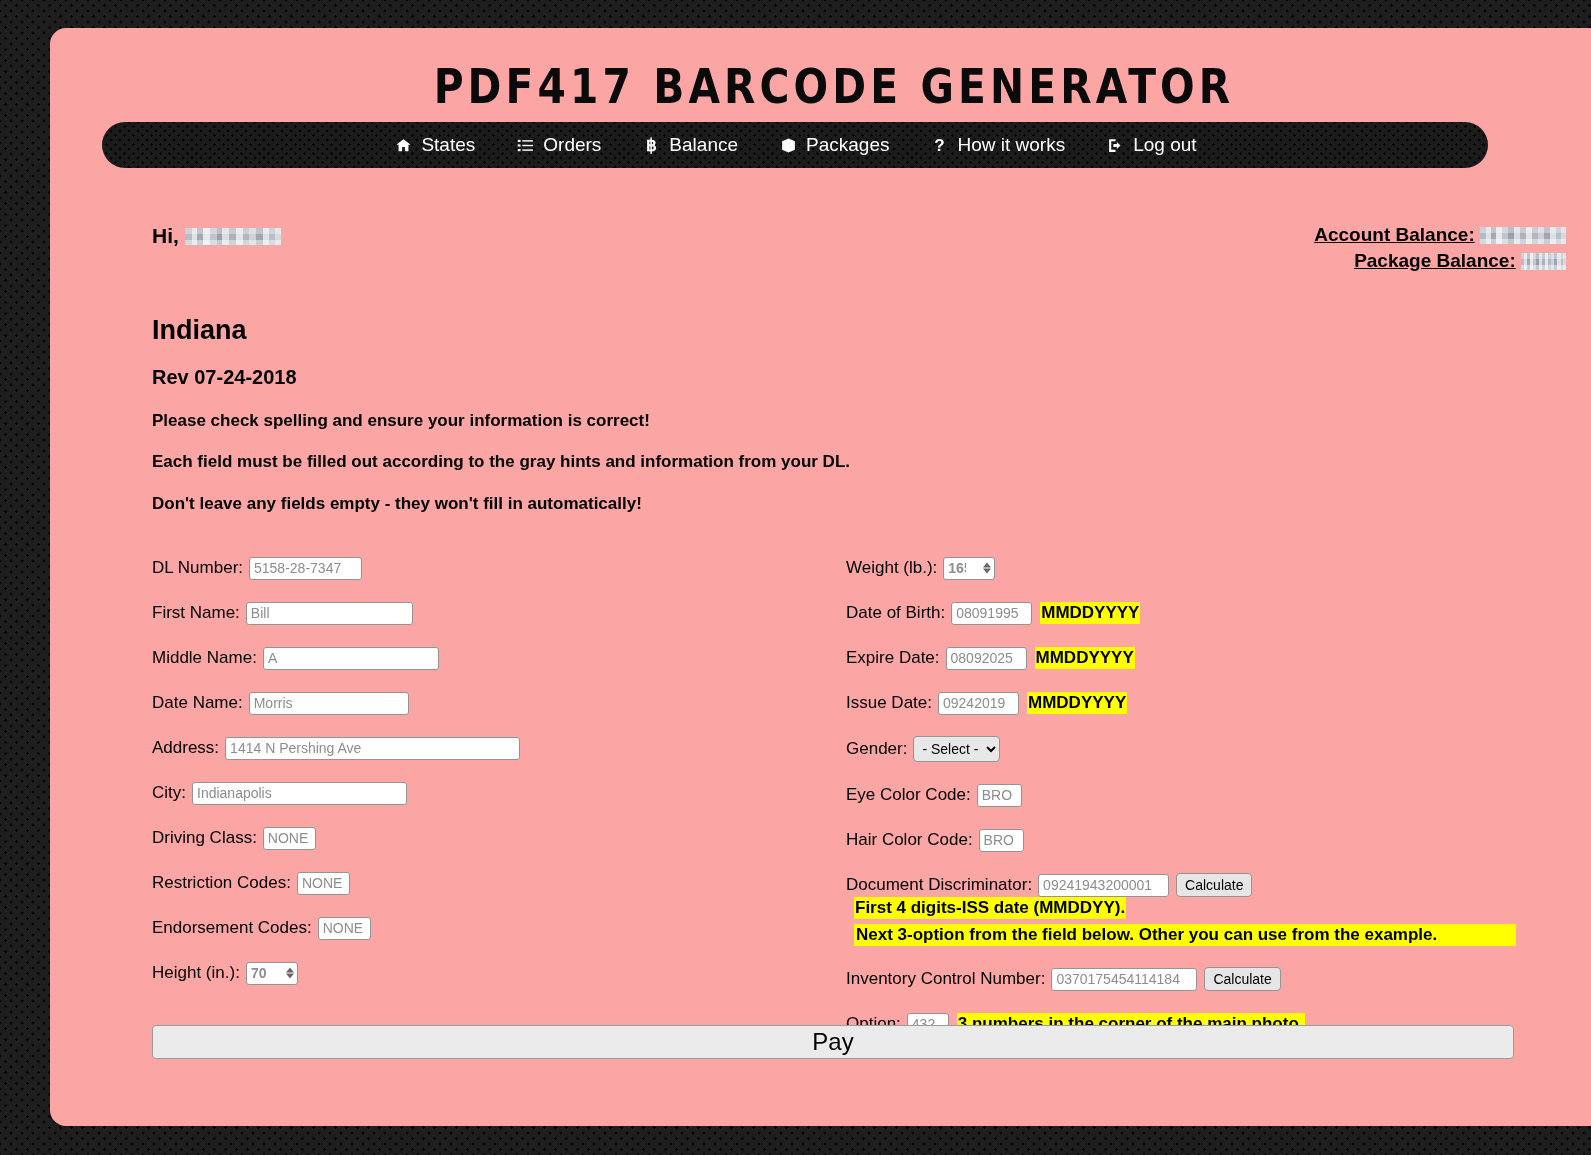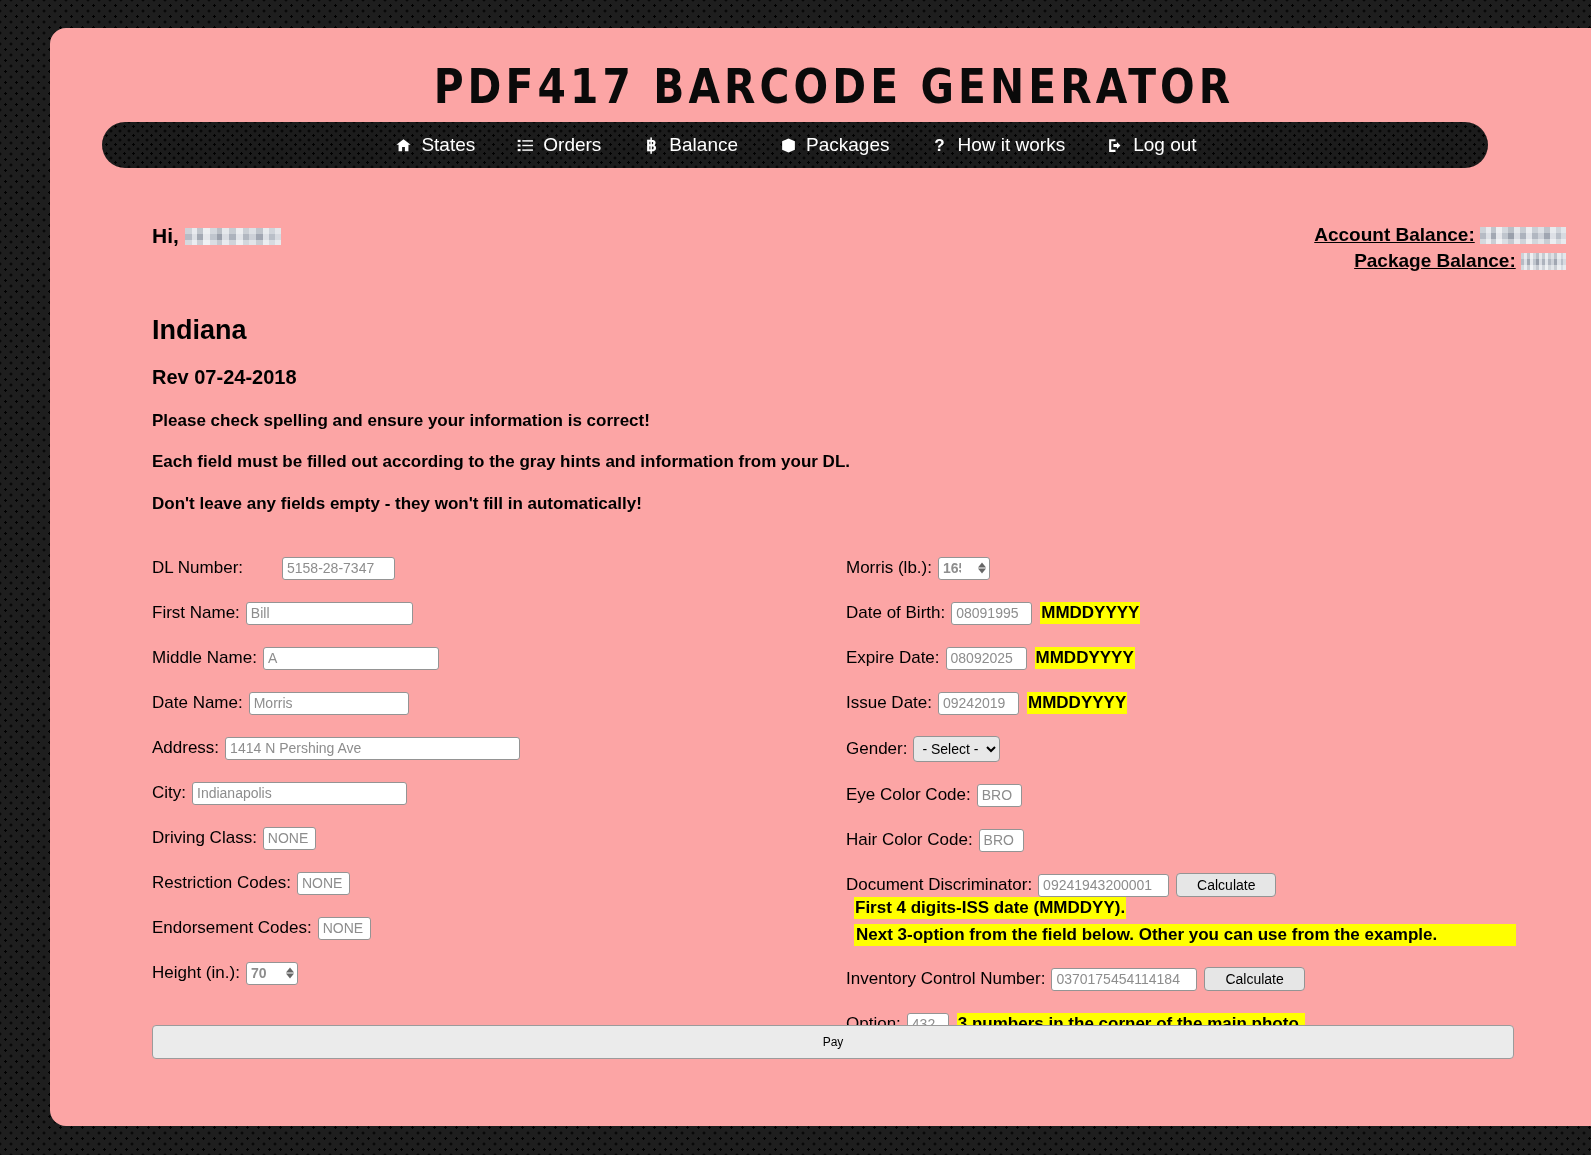--- a/index.html
+++ b/index.html
@@ -148,21 +148,21 @@
     font-size: 14px;
     color: #000;
     padding: 2px 4px;
     height: 23px;
     border: 1px solid #949494;
     border-radius: 3px;
     background: #fff;
     outline: none;
   }
   input.txt::placeholder { color: #8d8d8d; opacity: 1; }
-  .w-dl    { width: 113px; margin-left: 33px; }
+  .w-dl    { width: 113px; }
   .w-first { width: 167px; }
   .w-mid   { width: 176px; }
   .w-last  { width: 160px; }
   .w-addr  { width: 295px; }
   .w-city  { width: 215px; }
   .w-zip   { width: 86px; }
   .w-none  { width: 53px; }
   .w-num   { width: 52px; }
   .w-date  { width: 81px; }
   .w-color { width: 45px; }
@@ -197,21 +197,21 @@
     background: #e8e8e8;
   }
 
   button.calc {
     font-family: "Liberation Sans", sans-serif;
     font-size: 14px;
     color: #000;
     background: #e6e6e6;
     border: 1px solid #949494;
     border-radius: 4px;
-    padding: 3px 20px;
+    padding: 3px 8px;
     margin-left: 7px;
     cursor: pointer;
     white-space: nowrap;
   }
 
   .hl {
     background: #ffff00;
     color: #000;
     font-size: 17px;
     font-weight: bold;
@@ -230,21 +230,21 @@
   .dd-hint-line2 { margin-top: 5px; margin-left: 8px; width: 100%; }
 
   .pay-btn {
     position: absolute;
     left: 102px; top: 997px;
     width: 1362px; height: 34px;
     background: #ebebeb;
     border: 1px solid #9b9b9b;
     border-radius: 4px;
     font-family: "Liberation Sans", sans-serif;
-    font-size: 12px;
+    font-size: 24px;
     color: #000;
     cursor: pointer;
   }
 </style>
 </head>
 <body>
 
 <div id="page-card">
 
   <div class="site-title">PDF417 BARCODE GENERATOR</div>
@@ -377,21 +377,21 @@
             <i class="down"></i>
           </span>
       </span>
     </div>
 
   </div>
 
   <div class="form-col col-right">
 
     <div class="field-row">
-      <span class="field-label">Morris (lb.):</span>
+      <span class="field-label">Weight (lb.):</span>
       <span class="spinner-wrap">
         <input class="txt w-num" type="text" placeholder="165" style="">
         <span class="spin-arrows">
             <i class="up"></i>
             <i class="down"></i>
           </span>
       </span>
     </div>
 
     <div class="field-row">

